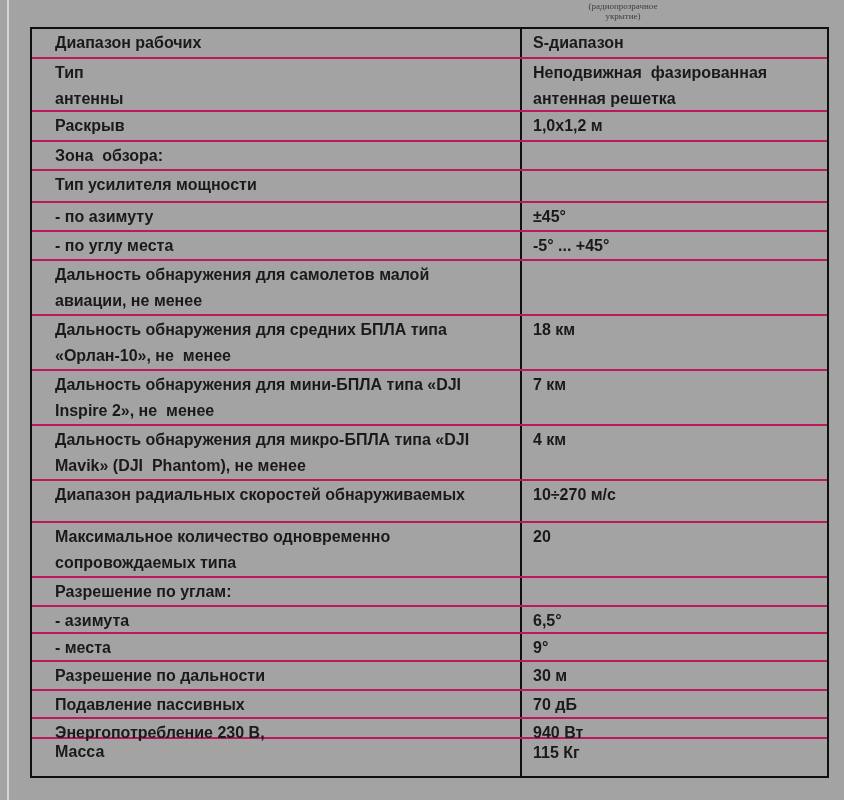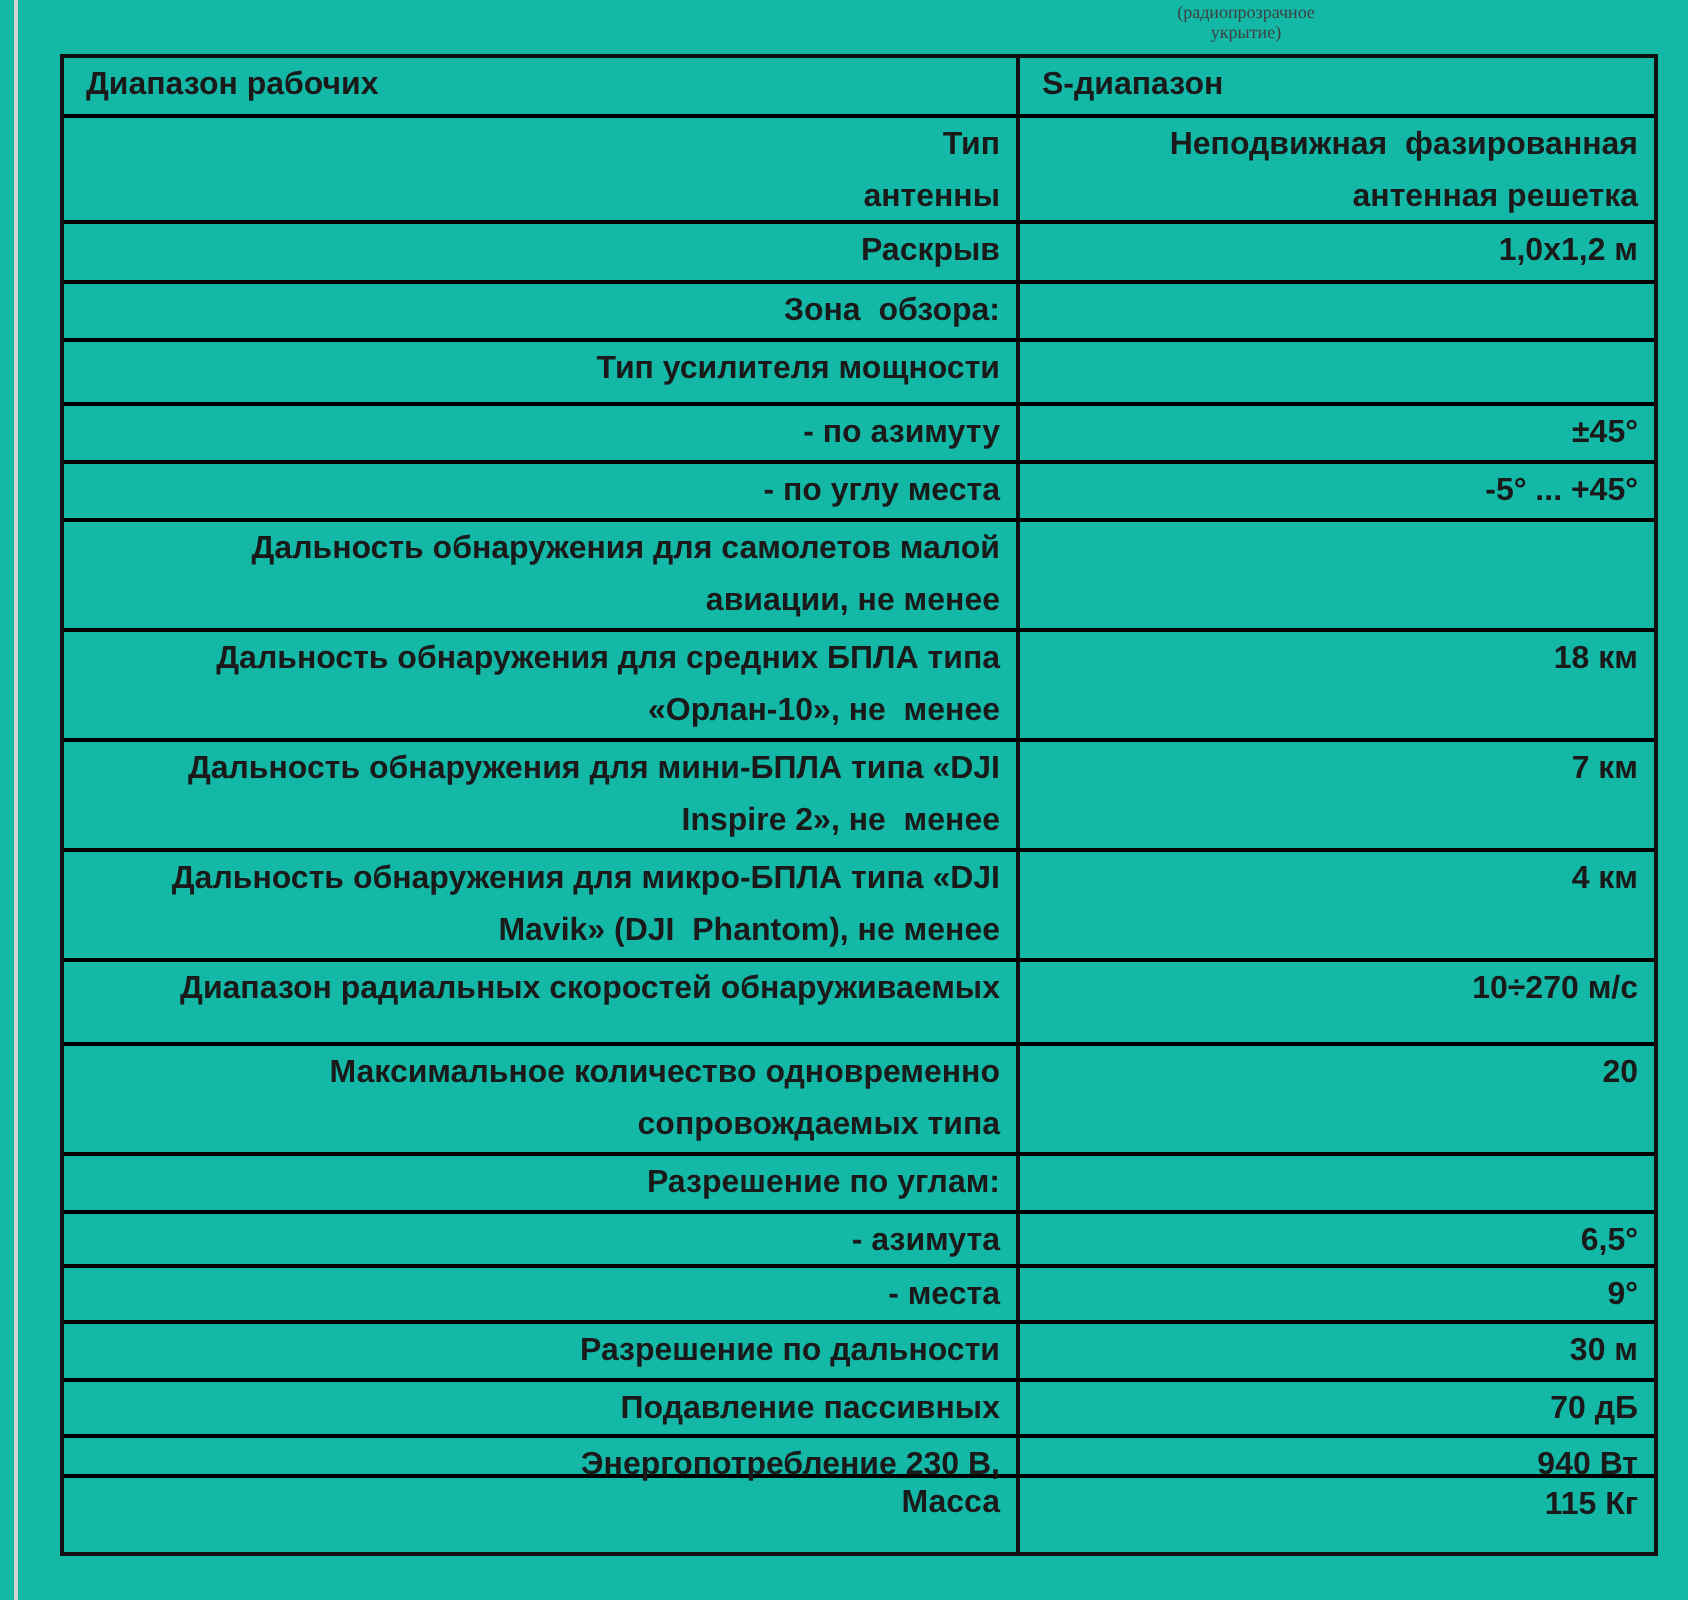--- a/index.html
+++ b/index.html
@@ -2,48 +2,48 @@
 <html><head>
 <meta charset="utf-8">
 <style>
   html, body { margin: 0; padding: 0; background: #ffffff; }
   body {
     width: 844px; height: 800px;
     font-family: "Liberation Sans", sans-serif;
   }
   .page {
     position: relative; width: 844px; height: 800px;
-    background: #14b8a6; overflow: hidden;
+    background: #a3a3a3; overflow: hidden;
   }
   .page-edge-line {
     position: absolute; left: 7px; top: 0; width: 2px; height: 800px;
     background: #d4d4d4;
   }
   .header-note {
     position: absolute; left: 558px; top: 1px; width: 130px;
     text-align: center;
     font-family: "Liberation Serif", serif;
     font-size: 9px; line-height: 10px; color: #3f3f3f;
   }
   .header-note span { display: block; }
   .spec-table {
     position: absolute; left: 30px; top: 27px; width: 795px;
     border: 2px solid #101010;
     color: #1a1a1a; font-size: 16px; font-weight: 700;
   }
   .row { display: flex; box-sizing: border-box; }
-  .row + .row { border-top: 2px solid #000000; text-align: right; }
+  .row + .row { border-top: 2px solid #be185d; }
   .cell {
     box-sizing: border-box;
     padding: 1px 8px 0 11px;
     line-height: 26px;
     white-space: pre-wrap;
     overflow: visible;
   }
-  .label { width: 478px; border-right: 2px solid #101010; }
+  .label { width: 478px; border-right: 2px solid #101010; margin-left: 12px; }
   .value { flex: 1; }
   
   .behind {
     position: relative; z-index: -1; display: block;
     line-height: 25px; padding-top: 1px;
   }
   .pad10 { padding-top: 0; }
 </style>
 </head>
 <body>

